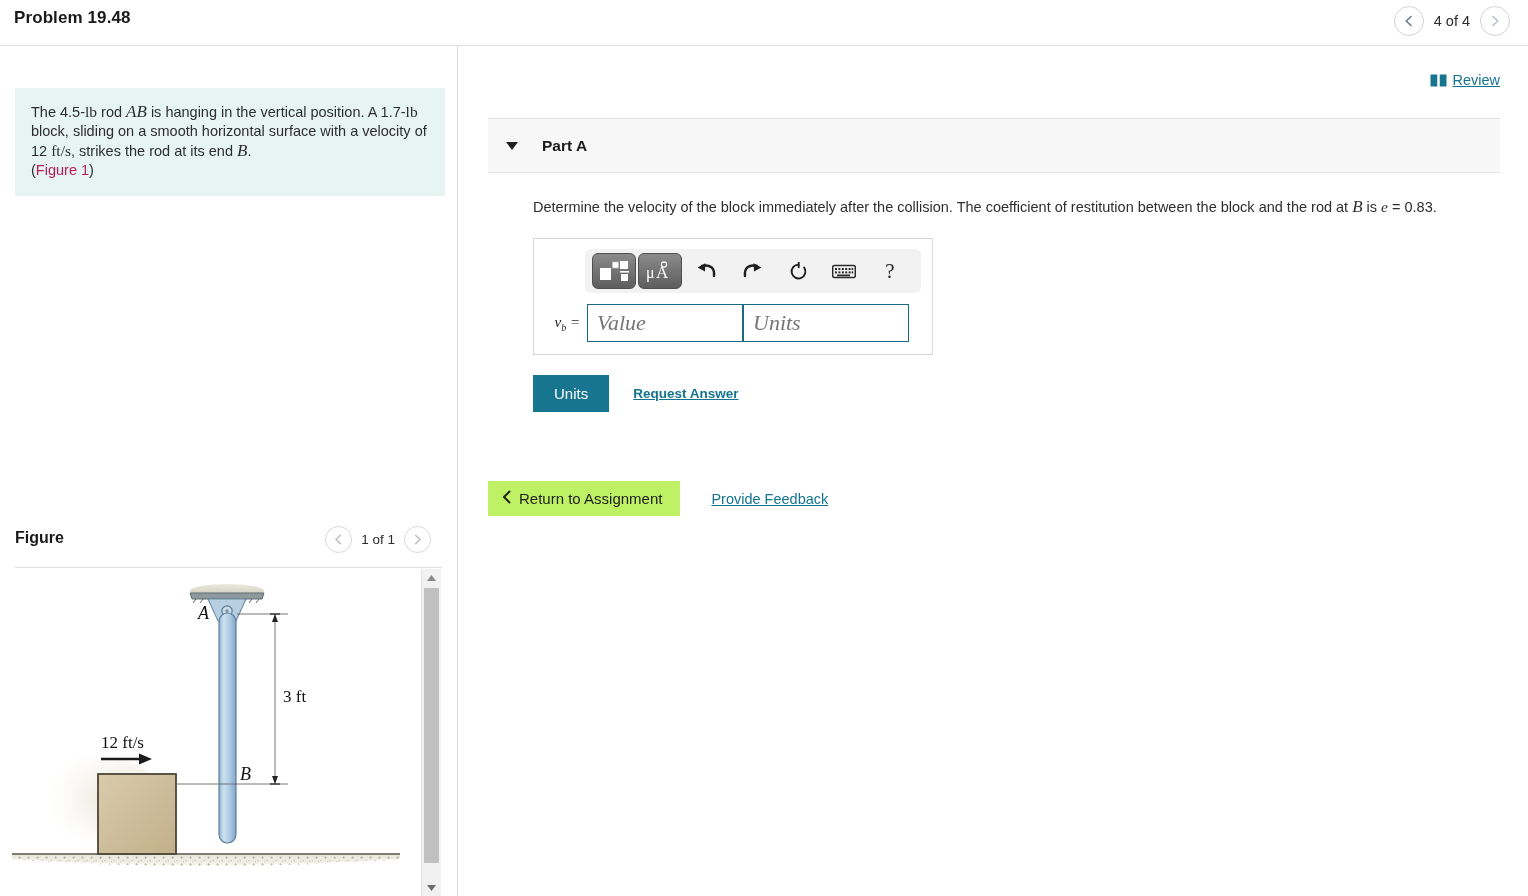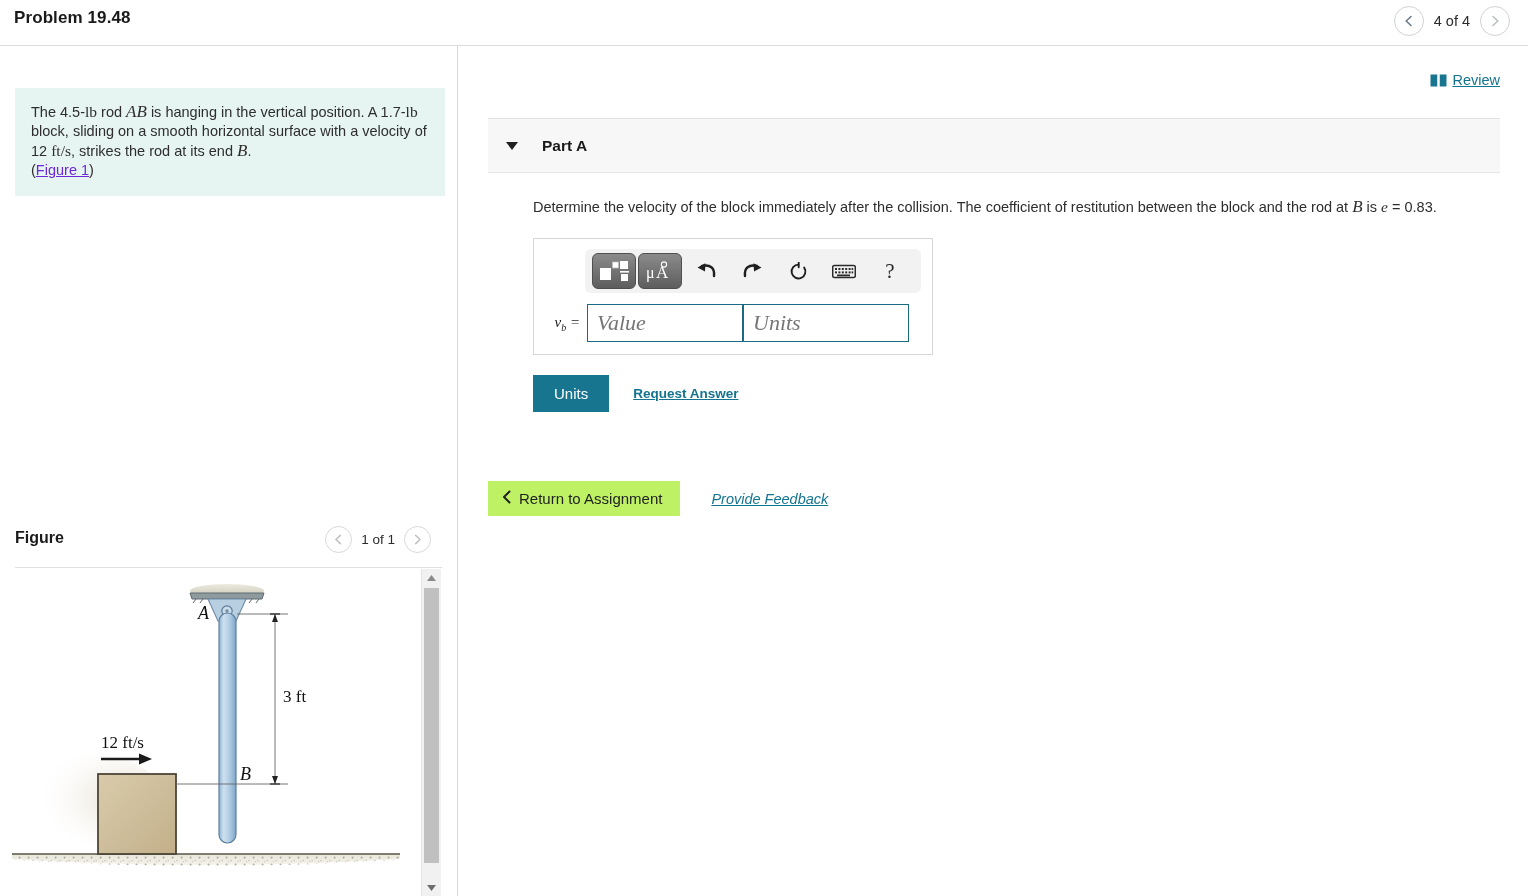--- a/index.html
+++ b/index.html
@@ -72,22 +72,21 @@
     background: #e6f4f2;
     padding: 14px 16px 16px 16px;
     box-sizing: border-box;
     font-size: 14.5px;
     line-height: 19px;
     color: #2e2e2e;
   }
   #problem-statement .mathit { font-size: 17px; }
   #problem-statement .unit { font-family: "Liberation Serif", serif; font-size: 15.5px; }
   #figure-link {
-    color: #6d28d9;
-    text-decoration: underline;
+    color: #be185d;
     cursor: pointer;
   }
 
   
   #figure-header {
     position: absolute;
     left: 0; top: 472px;
     width: 457px; height: 53px;
   }
   #figure-title {
@@ -335,21 +334,20 @@
     display: flex;
     align-items: flex-start;
     gap: 7px;
     cursor: pointer;
   }
   #provide-feedback {
     font-size: 14.5px;
     color: #14748f;
     text-decoration: underline;
     cursor: pointer;
-    font-style: italic;
   }
 </style>
 </head>
 <body>
 
 <div id="top-header">
   <div id="problem-title">Problem 19.48</div>
   <div id="problem-pager">
     <div class="pager-btn">
       <svg width="12" height="12" viewBox="0 0 12 12">

